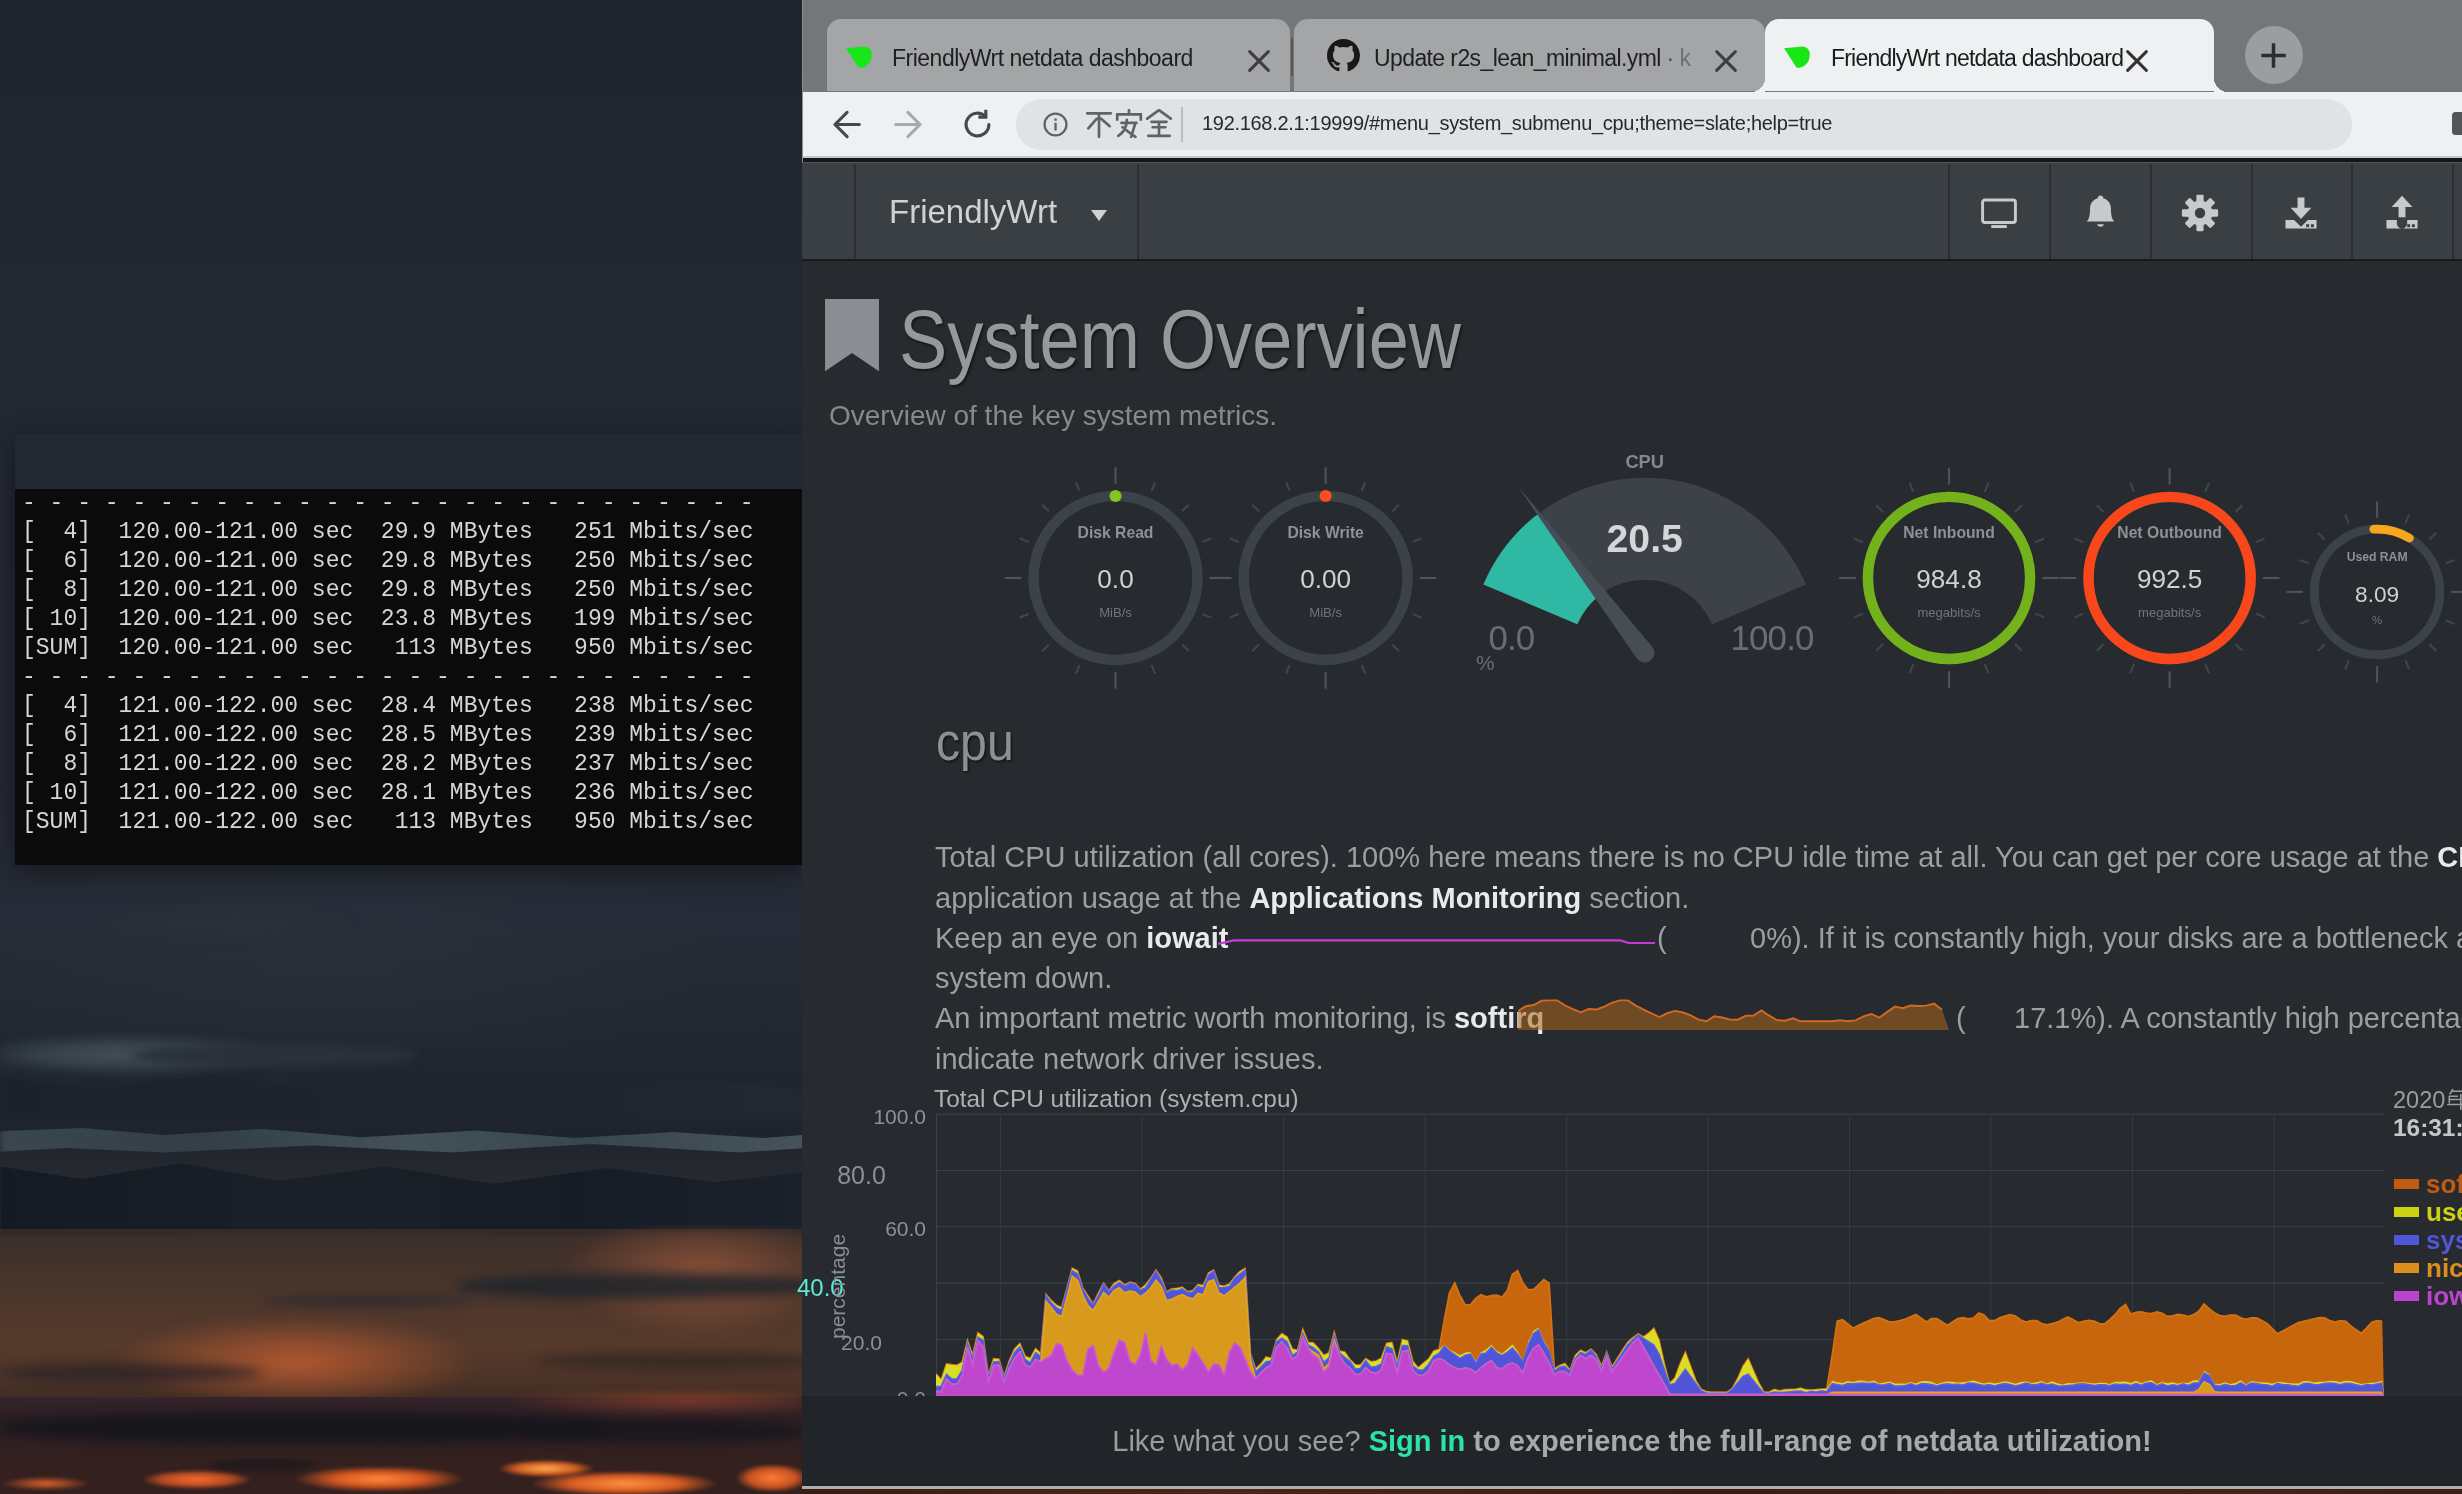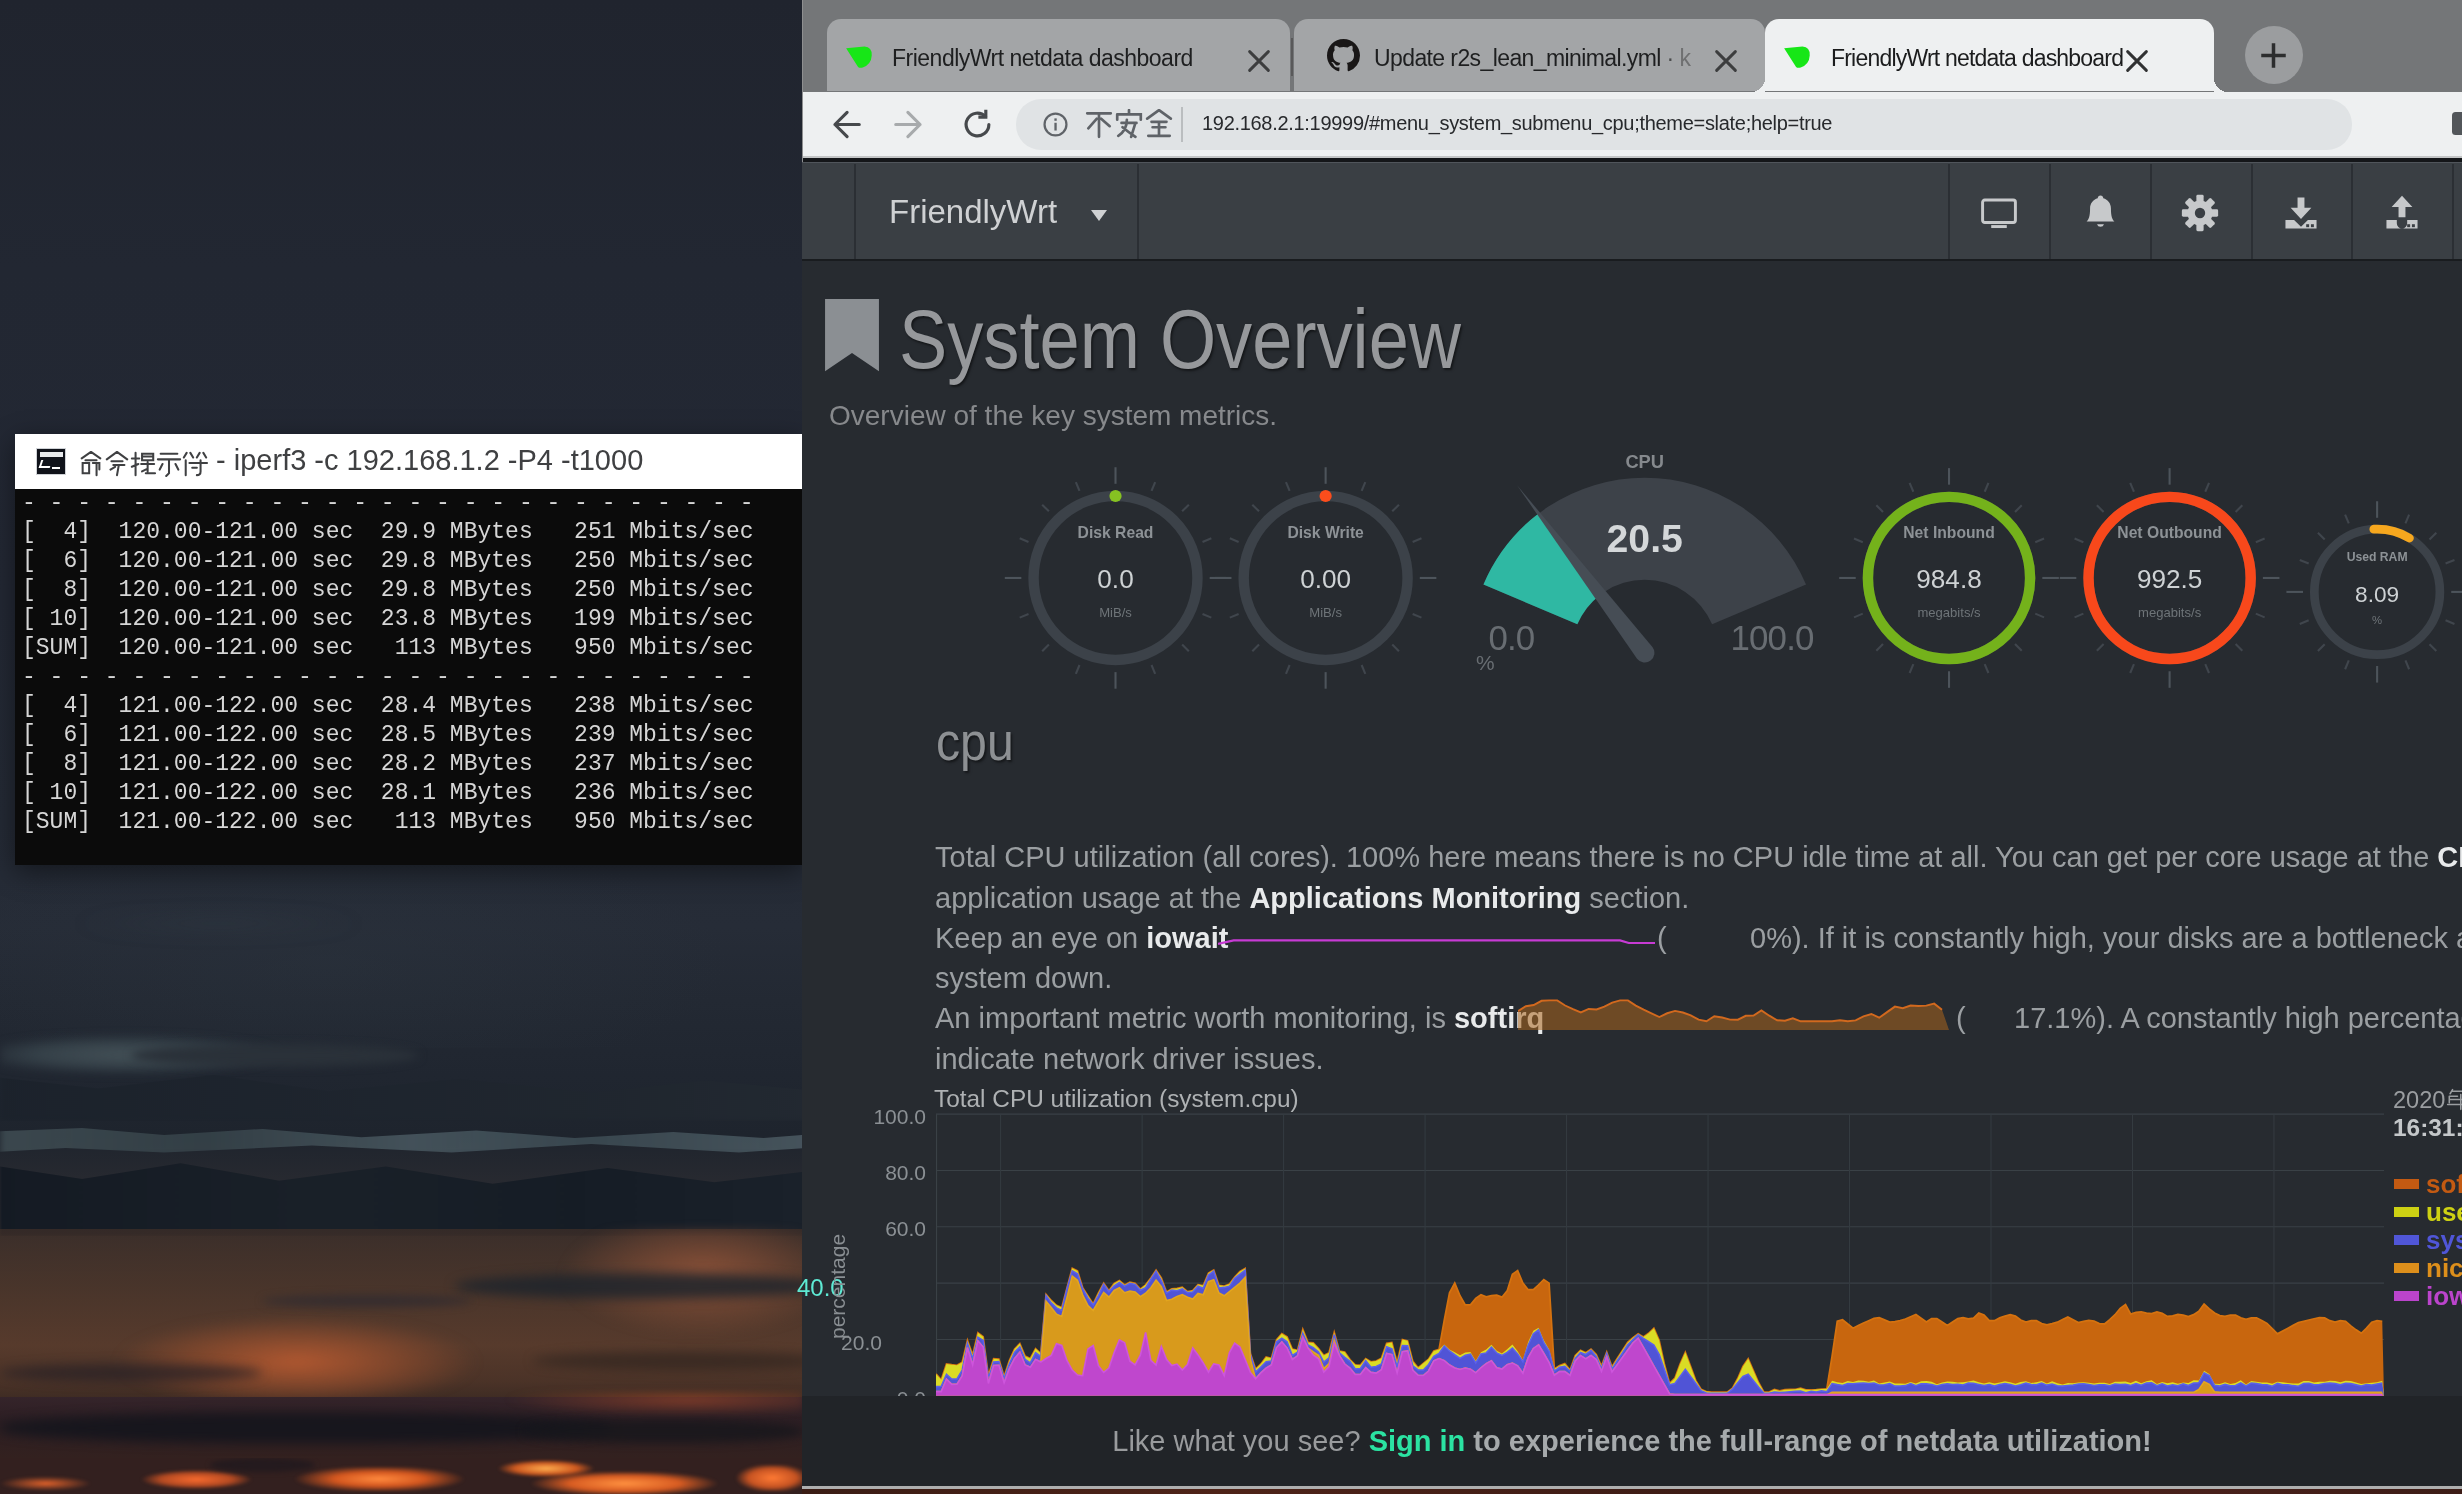--- a/index.html
+++ b/index.html
@@ -29,38 +29,20 @@
     <div class="abs" style="left:131px;top:12.2px;width:131px;height:19px;background:radial-gradient(50% 60% at 50% 50%,#f86a2e 0%,#b44a22 55%,rgba(90,40,22,0) 85%);filter:blur(1.7px)"></div>
     <div class="abs" style="left:288px;top:8.7px;width:183px;height:24.4px;background:radial-gradient(55% 65% at 50% 50%,#ff8a3e 0%,#d4571f 45%,rgba(90,40,22,0) 85%);filter:blur(1.7px)"></div>
     <div class="abs" style="left:489px;top:1.7px;width:114px;height:17.5px;background:radial-gradient(50% 60% at 50% 50%,#ffb050 0%,#cf5a20 55%,rgba(90,40,22,0) 85%);filter:blur(1.7px)"></div>
     <div class="abs" style="left:524px;top:14px;width:201px;height:23px;background:radial-gradient(55% 65% at 50% 50%,#ff9140 0%,#d85c22 50%,rgba(90,40,22,0) 85%);filter:blur(1.7px)"></div>
     <div class="abs" style="left:733px;top:7px;width:79px;height:26px;background:radial-gradient(55% 65% at 50% 50%,#ff7a34 0%,#c65322 55%,rgba(90,40,22,0) 85%);filter:blur(1.7px)"></div>
     <div class="abs" style="left:0px;top:17.5px;width:114px;height:15.7px;background:radial-gradient(50% 60% at 40% 50%,#e2622a 0%,rgba(120,50,25,0) 80%);filter:blur(1.7px)"></div>
     <div class="abs" style="left:210px;top:0px;width:105px;height:14px;background:#241a1e;border-radius:50%;filter:blur(2.6px)"></div>
   </div>
 <div class="abs" style="left:802px;top:1453px;width:1660px;height:41px;background:linear-gradient(90deg,#3a1c14,#4e2318 25%,#3c1b15 55%,#48201a 85%,#3c1c16)"></div>
 <div class="abs" style="left:15px;top:434px;width:788px;height:431px;box-shadow:0 7px 26px rgba(0,0,0,.45)">
-    <div class="abs" style="left:0;top:0;width:788px;height:55px;background:#ffffff">
-      <div class="abs" style="left:21px;top:14px;width:30px;height:27px;background:#10131a;border:1.7px solid #cfd2d6">
-        <div class="abs" style="left:2.6px;top:2.6px;width:23px;height:5.2px;background:#e8eaec"></div>
-        <div class="abs" style="left:2.6px;top:11.4px;width:11.4px;height:7.9px;border-left:2.6px solid #fff;border-bottom:2.6px solid #fff;transform:skewX(-18deg)"></div>
-        <div class="abs" style="left:15px;top:17.5px;width:7.9px;height:2.6px;background:#fff"></div>
-      </div>
-      <div class="abs" style="left:63px;top:13px;height:31px;color:#3f4042;font-size:29px;white-space:nowrap"><svg width="26" height="26" viewBox="0 0 28 28" style="vertical-align:middle;position:relative;top:-1.7px">
-          <path d="M14,1 L4,8 M14,1 L24,8 M8,10 H20 M5,13 H12 V24 H5 Z M16,13 H23 V20 M20,13 V26" stroke="#3f4042" stroke-width="2.2" fill="none" stroke-linecap="round"></path>
-        </svg><svg width="26" height="26" viewBox="0 0 28 28" style="vertical-align:middle;position:relative;top:-1.7px">
-          <path d="M14,1 L3,9 M14,1 L25,9 M8,11 H20 M10,15 H22 M16,15 L14,26 M7,20 L12,17" stroke="#3f4042" stroke-width="2.2" fill="none" stroke-linecap="round"></path>
-        </svg><svg width="26" height="26" viewBox="0 0 28 28" style="vertical-align:middle;position:relative;top:-1.7px">
-          <path d="M6,2 V26 M2,8 H10 M2,17 L9,14 M13,3 H25 V10 H13 Z M13,6 H25 M12,14 H26 M19,12 V22 M13,22 L19,19 M17,24 H27" stroke="#3f4042" stroke-width="2.2" fill="none" stroke-linecap="round"></path>
-        </svg><svg width="26" height="26" viewBox="0 0 28 28" style="vertical-align:middle;position:relative;top:-1.7px">
-          <path d="M5,3 H23 M2,9 H26 M14,9 V24 M7,14 L4,20 M21,14 L24,20 M14,24 L11,27" stroke="#3f4042" stroke-width="2.2" fill="none" stroke-linecap="round"></path>
-        </svg><svg width="26" height="26" viewBox="0 0 28 28" style="vertical-align:middle;position:relative;top:-1.7px">
-          <path d="M5,2 L2,7 M9,2 L12,7 M19,2 L16,7 M23,2 L26,7 M4,10 V26 M8,13 H27 M20,10 V22 Q20,26 16,26 M11,18 H16" stroke="#3f4042" stroke-width="2.2" fill="none" stroke-linecap="round"></path>
-        </svg><span style="position:relative;top:-3.5px"> - iperf3  -c 192.168.1.2 -P4 -t1000</span></div>
-    </div>
     <div class="abs" style="left:0;top:55px;width:788px;height:376px;background:#0b0b0b;font-family:'Liberation Mono',monospace;font-size:23px;line-height:29px;color:#d6d6d6;padding:0 0 0 7px;white-space:nowrap;overflow:hidden">-&nbsp;-&nbsp;-&nbsp;-&nbsp;-&nbsp;-&nbsp;-&nbsp;-&nbsp;-&nbsp;-&nbsp;-&nbsp;-&nbsp;-&nbsp;-&nbsp;-&nbsp;-&nbsp;-&nbsp;-&nbsp;-&nbsp;-&nbsp;-&nbsp;-&nbsp;-&nbsp;-&nbsp;-&nbsp;-&nbsp;-&nbsp;<br>[&nbsp;&nbsp;4]&nbsp;&nbsp;120.00-121.00&nbsp;sec&nbsp;&nbsp;29.9&nbsp;MBytes&nbsp;&nbsp;&nbsp;251&nbsp;Mbits/sec<br>[&nbsp;&nbsp;6]&nbsp;&nbsp;120.00-121.00&nbsp;sec&nbsp;&nbsp;29.8&nbsp;MBytes&nbsp;&nbsp;&nbsp;250&nbsp;Mbits/sec<br>[&nbsp;&nbsp;8]&nbsp;&nbsp;120.00-121.00&nbsp;sec&nbsp;&nbsp;29.8&nbsp;MBytes&nbsp;&nbsp;&nbsp;250&nbsp;Mbits/sec<br>[&nbsp;10]&nbsp;&nbsp;120.00-121.00&nbsp;sec&nbsp;&nbsp;23.8&nbsp;MBytes&nbsp;&nbsp;&nbsp;199&nbsp;Mbits/sec<br>[SUM]&nbsp;&nbsp;120.00-121.00&nbsp;sec&nbsp;&nbsp;&nbsp;113&nbsp;MBytes&nbsp;&nbsp;&nbsp;950&nbsp;Mbits/sec<br>-&nbsp;-&nbsp;-&nbsp;-&nbsp;-&nbsp;-&nbsp;-&nbsp;-&nbsp;-&nbsp;-&nbsp;-&nbsp;-&nbsp;-&nbsp;-&nbsp;-&nbsp;-&nbsp;-&nbsp;-&nbsp;-&nbsp;-&nbsp;-&nbsp;-&nbsp;-&nbsp;-&nbsp;-&nbsp;-&nbsp;-&nbsp;<br>[&nbsp;&nbsp;4]&nbsp;&nbsp;121.00-122.00&nbsp;sec&nbsp;&nbsp;28.4&nbsp;MBytes&nbsp;&nbsp;&nbsp;238&nbsp;Mbits/sec<br>[&nbsp;&nbsp;6]&nbsp;&nbsp;121.00-122.00&nbsp;sec&nbsp;&nbsp;28.5&nbsp;MBytes&nbsp;&nbsp;&nbsp;239&nbsp;Mbits/sec<br>[&nbsp;&nbsp;8]&nbsp;&nbsp;121.00-122.00&nbsp;sec&nbsp;&nbsp;28.2&nbsp;MBytes&nbsp;&nbsp;&nbsp;237&nbsp;Mbits/sec<br>[&nbsp;10]&nbsp;&nbsp;121.00-122.00&nbsp;sec&nbsp;&nbsp;28.1&nbsp;MBytes&nbsp;&nbsp;&nbsp;236&nbsp;Mbits/sec<br>[SUM]&nbsp;&nbsp;121.00-122.00&nbsp;sec&nbsp;&nbsp;&nbsp;113&nbsp;MBytes&nbsp;&nbsp;&nbsp;950&nbsp;Mbits/sec</div>
   </div>
 <div class="abs" style="left:802px;top:0;width:1660px;height:92px;background:#747678"></div>
 <div class="abs" style="left:827px;top:19px;width:463px;height:72px;background:#a3a5a7;border-radius:14px 14px 0 0"></div>
 <div class="abs" style="left:844px;top:41px"><svg width="29" height="29" viewBox="0 0 34 34">
       <path d="M2.5,8.5 L24,6.5 Q33,7 32.5,17 Q32,27.5 22,31 Q18.5,32.2 16.5,30.5 Z" fill="#17e617"></path>
     </svg></div>
 <div class="abs" style="left:892px;top:45px;font-size:23px;color:#1e1f20;letter-spacing:-0.5px">FriendlyWrt netdata dashboard</div>
 <svg class="abs" style="left:1246px;top:48px" width="26" height="26" viewBox="-15.0 -15.0 30 30">
     <path d="M-10.799999999999999,-10.799999999999999 L10.799999999999999,10.799999999999999 M-10.799999999999999,10.799999999999999 L10.799999999999999,-10.799999999999999" stroke="#3c3d3e" stroke-width="3.4" stroke-linecap="round"></path>
@@ -326,21 +308,21 @@
     <path d="M0,330.2 L6,330.2 L12,316.0 L18,321.9 L24,321.7 L30,312.4 L36,280.0 L42,299.6 L48,272.1 L54,279.2 L60,320.9 L66,300.3 L72,300.0 L78,320.1 L84,303.9 L90,292.3 L96,285.2 L102,299.7 L108,302.4 L114,293.4 L120,296.4 L126,226.6 L132,233.8 L138,241.5 L144,244.2 L150,222.1 L156,197.9 L162,202.8 L168,219.7 L174,231.8 L180,237.3 L186,227.0 L192,216.6 L198,222.1 L204,214.4 L210,211.2 L216,217.0 L222,215.2 L228,216.1 L234,221.5 L240,217.6 L246,211.3 L252,202.5 L258,210.1 L264,225.9 L270,224.5 L276,221.2 L282,219.2 L288,222.1 L294,224.3 L300,217.8 L306,219.4 L312,204.4 L318,202.1 L324,217.3 L330,220.5 L336,215.7 L342,210.8 L348,206.0 L354,199.5 L360,293.1 L366,315.6 L372,308.7 L378,303.4 L384,299.7 L390,279.8 L396,273.4 L402,280.4 L408,293.4 L414,289.2 L420,267.9 L426,280.4 L432,284.8 L438,288.7 L444,303.9 L450,298.1 L456,271.2 L462,289.1 L468,298.6 L474,303.4 L480,310.7 L486,310.5 L492,302.8 L498,308.2 L504,309.0 L510,305.3 L516,286.6 L522,287.8 L528,308.9 L534,284.6 L540,283.6 L546,305.9 L552,311.6 L558,311.8 L564,306.6 L570,295.0 L576,292.4 L582,294.7 L588,299.8 L594,303.2 L600,304.9 L606,303.2 L612,304.5 L618,308.7 L624,302.9 L630,298.2 L636,294.8 L642,302.9 L648,304.4 L654,299.3 L660,297.5 L666,300.8 L672,309.2 L678,291.6 L684,280.8 L690,276.8 L696,286.6 L702,297.0 L708,311.5 L714,307.2 L720,307.3 L726,311.7 L732,295.2 L738,288.8 L744,292.7 L750,288.7 L756,293.5 L762,307.1 L768,290.4 L774,307.8 L780,299.5 L786,291.2 L792,282.9 L798,274.5 L804,269.0 L810,279.7 L816,290.3 L822,301.0 L828,311.6 L834,322.3 L840,332.9 L846,333.7 L852,333.7 L858,333.7 L864,333.7 L870,333.7 L876,333.7 L882,333.7 L888,333.7 L894,333.7 L900,333.7 L906,333.7 L912,333.7 L918,333.7 L924,333.7 L930,333.7 L936,333.7 L942,333.7 L948,333.7 L954,333.7 L960,333.7 L966,333.7 L972,333.7 L978,333.7 L984,333.7 L990,333.7 L996,333.7 L1002,333.7 L1008,333.7 L1014,333.7 L1020,333.7 L1026,331.1 L1032,331.1 L1038,331.1 L1044,331.1 L1050,331.1 L1056,331.1 L1062,331.1 L1068,331.1 L1074,331.1 L1080,331.1 L1086,331.1 L1092,331.1 L1098,331.1 L1104,331.1 L1110,331.1 L1116,331.1 L1122,331.1 L1128,331.1 L1134,331.1 L1140,331.1 L1146,331.1 L1152,331.1 L1158,331.1 L1164,331.1 L1170,331.1 L1176,331.1 L1182,331.1 L1188,331.1 L1194,331.1 L1200,331.1 L1206,331.1 L1212,331.1 L1218,331.1 L1224,331.1 L1230,331.1 L1236,331.1 L1242,331.1 L1248,331.1 L1254,331.1 L1260,331.1 L1266,331.1 L1272,331.1 L1278,331.1 L1284,331.1 L1290,331.1 L1296,331.1 L1302,331.1 L1308,331.1 L1314,331.1 L1320,331.1 L1326,331.1 L1332,331.1 L1338,331.1 L1344,331.1 L1350,331.1 L1356,331.1 L1362,331.1 L1368,331.1 L1374,331.1 L1380,331.1 L1386,331.1 L1392,331.1 L1398,331.1 L1404,331.1 L1410,331.1 L1416,331.1 L1422,331.1 L1428,331.1 L1434,331.1 L1440,331.1 L1446,327.6 L1452,318.9 L1458,321.8 L1464,330.5 L1470,331.1 L1476,331.1 L1482,331.1 L1488,331.1 L1494,331.1 L1500,331.1 L1506,331.1 L1512,331.1 L1518,331.1 L1524,331.1 L1530,331.1 L1536,331.1 L1542,331.1 L1548,331.1 L1554,331.1 L1560,331.1 L1566,331.1 L1572,331.1 L1578,331.1 L1584,331.1 L1590,331.1 L1596,331.1 L1602,331.1 L1608,331.1 L1614,331.1 L1620,331.1 L1626,331.1 L1632,331.1 L1638,331.1 L1644,331.1 L1650,331.1 L1656,331.1" stroke="#e2a51f" stroke-width="1.8" fill="none"></path>
     <path d="M0,335 L0,330.2 L6,330.2 L12,316.0 L18,321.9 L24,321.7 L30,312.4 L36,280.0 L42,299.6 L48,272.1 L54,279.2 L60,320.9 L66,300.3 L72,300.0 L78,320.1 L84,303.9 L90,292.3 L96,285.2 L102,299.7 L108,302.4 L114,293.4 L120,296.4 L126,292.3 L132,288.7 L138,275.3 L144,277.3 L150,294.8 L156,305.6 L162,311.3 L168,312.0 L174,281.3 L180,277.5 L186,300.5 L192,308.3 L198,303.3 L204,285.6 L210,270.9 L216,274.2 L222,295.4 L228,299.5 L234,288.5 L240,262.5 L246,294.5 L252,299.8 L258,278.4 L264,293.6 L270,300.4 L276,298.7 L282,305.5 L288,299.3 L294,280.3 L300,288.2 L306,297.4 L312,308.0 L318,298.5 L324,299.8 L330,312.0 L336,285.6 L342,274.7 L348,279.2 L354,293.5 L360,308.3 L366,315.6 L372,308.7 L378,303.4 L384,299.7 L390,279.8 L396,273.4 L402,280.4 L408,293.4 L414,289.2 L420,267.9 L426,280.4 L432,288.6 L438,292.6 L444,307.8 L450,301.9 L456,275.0 L462,289.1 L468,298.6 L474,303.4 L480,310.7 L486,310.5 L492,302.8 L498,308.2 L504,309.0 L510,305.3 L516,286.6 L522,287.8 L528,308.9 L534,284.6 L540,283.6 L546,305.9 L552,311.6 L558,311.8 L564,306.6 L570,295.0 L576,292.4 L582,294.7 L588,299.8 L594,303.2 L600,304.9 L606,303.2 L612,304.5 L618,308.7 L624,302.9 L630,298.2 L636,294.8 L642,302.9 L648,304.4 L654,299.3 L660,297.5 L666,300.8 L672,309.2 L678,291.6 L684,280.8 L690,276.8 L696,286.6 L702,297.0 L708,311.5 L714,307.2 L720,307.3 L726,311.7 L732,295.2 L738,288.8 L744,292.7 L750,288.7 L756,293.5 L762,307.1 L768,290.4 L774,307.8 L780,299.5 L786,291.2 L792,282.9 L798,274.5 L804,269.0 L810,279.7 L816,290.3 L822,301.0 L828,311.6 L834,322.3 L840,332.9 L846,333.7 L852,333.7 L858,333.7 L864,333.7 L870,333.7 L876,333.7 L882,333.7 L888,333.7 L894,333.7 L900,333.7 L906,333.7 L912,333.7 L918,333.7 L924,333.7 L930,333.7 L936,333.7 L942,333.7 L948,333.7 L954,333.7 L960,333.7 L966,333.7 L972,333.7 L978,333.7 L984,333.7 L990,333.7 L996,333.7 L1002,333.7 L1008,333.7 L1014,333.7 L1020,333.7 L1026,333.7 L1032,333.7 L1038,333.7 L1044,333.7 L1050,333.7 L1056,333.7 L1062,333.7 L1068,333.7 L1074,333.7 L1080,333.7 L1086,333.7 L1092,333.7 L1098,333.7 L1104,333.7 L1110,333.7 L1116,333.7 L1122,333.7 L1128,333.7 L1134,333.7 L1140,333.7 L1146,333.7 L1152,333.7 L1158,333.7 L1164,333.7 L1170,333.7 L1176,333.7 L1182,333.7 L1188,333.7 L1194,333.7 L1200,333.7 L1206,333.7 L1212,333.7 L1218,333.7 L1224,333.7 L1230,333.7 L1236,333.7 L1242,333.7 L1248,333.7 L1254,333.7 L1260,333.7 L1266,333.7 L1272,333.7 L1278,333.7 L1284,333.7 L1290,333.7 L1296,333.7 L1302,333.7 L1308,333.7 L1314,333.7 L1320,333.7 L1326,333.7 L1332,333.7 L1338,333.7 L1344,333.7 L1350,333.7 L1356,333.7 L1362,333.7 L1368,333.7 L1374,333.7 L1380,333.7 L1386,333.7 L1392,333.7 L1398,333.7 L1404,333.7 L1410,333.7 L1416,333.7 L1422,333.7 L1428,333.7 L1434,333.7 L1440,333.7 L1446,333.7 L1452,333.7 L1458,333.7 L1464,333.7 L1470,333.7 L1476,333.7 L1482,333.7 L1488,333.7 L1494,333.7 L1500,333.7 L1506,333.7 L1512,333.7 L1518,333.7 L1524,333.7 L1530,333.7 L1536,333.7 L1542,333.7 L1548,333.7 L1554,333.7 L1560,333.7 L1566,333.7 L1572,333.7 L1578,333.7 L1584,333.7 L1590,333.7 L1596,333.7 L1602,333.7 L1608,333.7 L1614,333.7 L1620,333.7 L1626,333.7 L1632,333.7 L1638,333.7 L1644,333.7 L1650,333.7 L1656,333.7 L1658,335 Z" fill="#bf47cd"></path>
     <path d="M0,330.2 L6,330.2 L12,316.0 L18,321.9 L24,321.7 L30,312.4 L36,280.0 L42,299.6 L48,272.1 L54,279.2 L60,320.9 L66,300.3 L72,300.0 L78,320.1 L84,303.9 L90,292.3 L96,285.2 L102,299.7 L108,302.4 L114,293.4 L120,296.4 L126,292.3 L132,288.7 L138,275.3 L144,277.3 L150,294.8 L156,305.6 L162,311.3 L168,312.0 L174,281.3 L180,277.5 L186,300.5 L192,308.3 L198,303.3 L204,285.6 L210,270.9 L216,274.2 L222,295.4 L228,299.5 L234,288.5 L240,262.5 L246,294.5 L252,299.8 L258,278.4 L264,293.6 L270,300.4 L276,298.7 L282,305.5 L288,299.3 L294,280.3 L300,288.2 L306,297.4 L312,308.0 L318,298.5 L324,299.8 L330,312.0 L336,285.6 L342,274.7 L348,279.2 L354,293.5 L360,308.3 L366,315.6 L372,308.7 L378,303.4 L384,299.7 L390,279.8 L396,273.4 L402,280.4 L408,293.4 L414,289.2 L420,267.9 L426,280.4 L432,288.6 L438,292.6 L444,307.8 L450,301.9 L456,275.0 L462,289.1 L468,298.6 L474,303.4 L480,310.7 L486,310.5 L492,302.8 L498,308.2 L504,309.0 L510,305.3 L516,286.6 L522,287.8 L528,308.9 L534,284.6 L540,283.6 L546,305.9 L552,311.6 L558,311.8 L564,306.6 L570,295.0 L576,292.4 L582,294.7 L588,299.8 L594,303.2 L600,304.9 L606,303.2 L612,304.5 L618,308.7 L624,302.9 L630,298.2 L636,294.8 L642,302.9 L648,304.4 L654,299.3 L660,297.5 L666,300.8 L672,309.2 L678,291.6 L684,280.8 L690,276.8 L696,286.6 L702,297.0 L708,311.5 L714,307.2 L720,307.3 L726,311.7 L732,295.2 L738,288.8 L744,292.7 L750,288.7 L756,293.5 L762,307.1 L768,290.4 L774,307.8 L780,299.5 L786,291.2 L792,282.9 L798,274.5 L804,269.0 L810,279.7 L816,290.3 L822,301.0 L828,311.6 L834,322.3 L840,332.9 L846,333.7 L852,333.7 L858,333.7 L864,333.7 L870,333.7 L876,333.7 L882,333.7 L888,333.7 L894,333.7 L900,333.7 L906,333.7 L912,333.7 L918,333.7 L924,333.7 L930,333.7 L936,333.7 L942,333.7 L948,333.7 L954,333.7 L960,333.7 L966,333.7 L972,333.7 L978,333.7 L984,333.7 L990,333.7 L996,333.7 L1002,333.7 L1008,333.7 L1014,333.7 L1020,333.7 L1026,333.7 L1032,333.7 L1038,333.7 L1044,333.7 L1050,333.7 L1056,333.7 L1062,333.7 L1068,333.7 L1074,333.7 L1080,333.7 L1086,333.7 L1092,333.7 L1098,333.7 L1104,333.7 L1110,333.7 L1116,333.7 L1122,333.7 L1128,333.7 L1134,333.7 L1140,333.7 L1146,333.7 L1152,333.7 L1158,333.7 L1164,333.7 L1170,333.7 L1176,333.7 L1182,333.7 L1188,333.7 L1194,333.7 L1200,333.7 L1206,333.7 L1212,333.7 L1218,333.7 L1224,333.7 L1230,333.7 L1236,333.7 L1242,333.7 L1248,333.7 L1254,333.7 L1260,333.7 L1266,333.7 L1272,333.7 L1278,333.7 L1284,333.7 L1290,333.7 L1296,333.7 L1302,333.7 L1308,333.7 L1314,333.7 L1320,333.7 L1326,333.7 L1332,333.7 L1338,333.7 L1344,333.7 L1350,333.7 L1356,333.7 L1362,333.7 L1368,333.7 L1374,333.7 L1380,333.7 L1386,333.7 L1392,333.7 L1398,333.7 L1404,333.7 L1410,333.7 L1416,333.7 L1422,333.7 L1428,333.7 L1434,333.7 L1440,333.7 L1446,333.7 L1452,333.7 L1458,333.7 L1464,333.7 L1470,333.7 L1476,333.7 L1482,333.7 L1488,333.7 L1494,333.7 L1500,333.7 L1506,333.7 L1512,333.7 L1518,333.7 L1524,333.7 L1530,333.7 L1536,333.7 L1542,333.7 L1548,333.7 L1554,333.7 L1560,333.7 L1566,333.7 L1572,333.7 L1578,333.7 L1584,333.7 L1590,333.7 L1596,333.7 L1602,333.7 L1608,333.7 L1614,333.7 L1620,333.7 L1626,333.7 L1632,333.7 L1638,333.7 L1644,333.7 L1650,333.7 L1656,333.7" stroke="#cd55dc" stroke-width="1.8" fill="none"></path>
   </svg>
 <div class="abs" style="left:934px;top:1085px;font-size:24.4px;font-weight:normal;color:#aeb1b3">Total CPU utilization (system.cpu)</div>
 <div class="abs" style="left:2393px;top:1087px;font-size:23.6px;color:#9a9da0;white-space:nowrap">2020<svg width="23" height="23" viewBox="0 0 28 28" style="vertical-align:middle;position:relative;top:-2.6px">
       <path d="M8,2 L5,7 M8,4 H25 M4,10 H14 M4,10 V18 M18,8 V26 M4,14 H24 M2,20 H26" stroke="#9a9da0" stroke-width="1.9" fill="none" stroke-linecap="round"></path>
     </svg>3</div>
 <div class="abs" style="left:2393px;top:1114px;font-size:24.4px;font-weight:bold;color:#c4c7c9;white-space:nowrap">16:31:2</div>
 <div class="abs" style="left:797px;top:1105px;width:129px;text-align:right;font-size:21px;color:#8b9094">100.0</div>
-<div class="abs" style="left:797px;top:1161px;width:129px;text-align:right;font-size:21px;color:#8b9094">80.0</div>
+<div class="abs" style="left:797px;top:1161px;width:129px;text-align:center;font-size:25px;color:#8b9094">80.0</div>
 <div class="abs" style="left:797px;top:1217px;width:129px;text-align:right;font-size:21px;color:#8b9094">60.0</div>
 <div class="abs" style="left:797px;top:1274px;width:129px;font-size:24px;color:#5eead4">40.0</div>
 <div class="abs" style="left:797px;top:1331px;width:129px;text-align:center;font-size:21px;color:#8b9094">20.0</div>
 <div class="abs" style="left:797px;top:1387px;width:129px;text-align:right;font-size:21px;color:#8b9094">0.0</div>
 <div class="abs" style="left:768px;top:1257px;width:140px;font-size:21px;color:#898e92;transform:rotate(-90deg);transform-origin:center">percentage</div>
 <div class="abs" style="left:2394px;top:1179px;width:25px;height:9.6px;background:#c35a12"></div>
 <div class="abs" style="left:2426px;top:1169px;font-size:26px;font-weight:bold;color:#c35a12;white-space:nowrap">softirq</div>
 <div class="abs" style="left:2394px;top:1207px;width:25px;height:9.6px;background:#cdd113"></div>
 <div class="abs" style="left:2426px;top:1197px;font-size:26px;font-weight:bold;color:#cdd113;white-space:nowrap">user</div>
 <div class="abs" style="left:2394px;top:1235px;width:25px;height:9.6px;background:#5056d8"></div>

